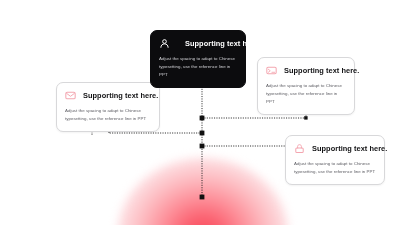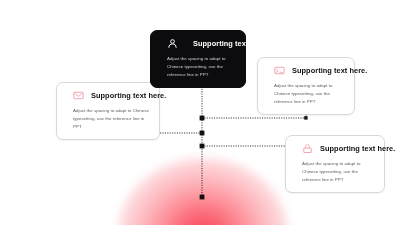--- a/index.html
+++ b/index.html
@@ -49,21 +49,21 @@
     width: 400px;
     height: 225px;
     pointer-events: none;
   }
 
   
   .card {
     position: absolute;
     box-sizing: border-box;
     border-radius: 7px;
-    padding: 7px 8px 8px 16px;
+    padding: 7px 8px 8px 8px;
   }
   .card-light {
     background: #ffffff;
     border: 1px solid #d8d8da;
     box-shadow: 0 1px 2px rgba(0,0,0,0.05);
   }
   .card-dark {
     background: #0c0c0e;
     border: 1px solid #0c0c0e;
   }

